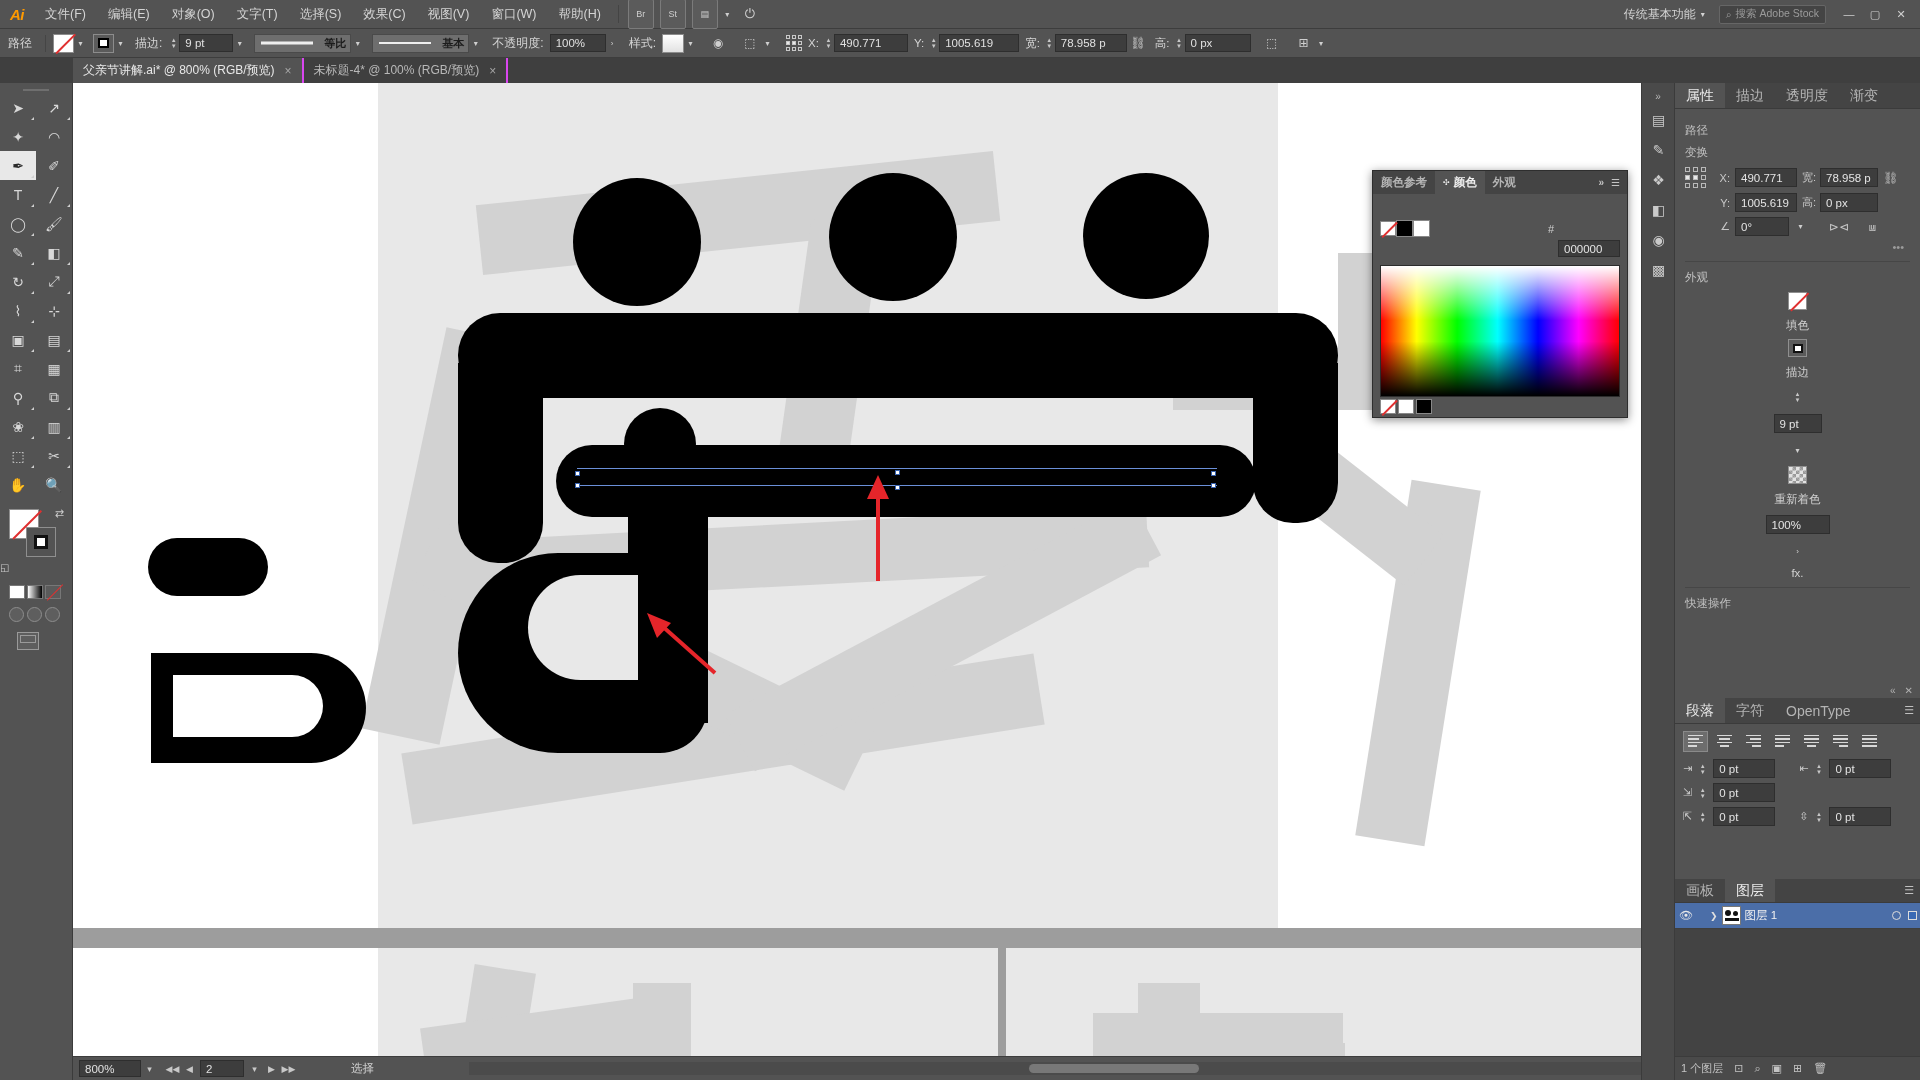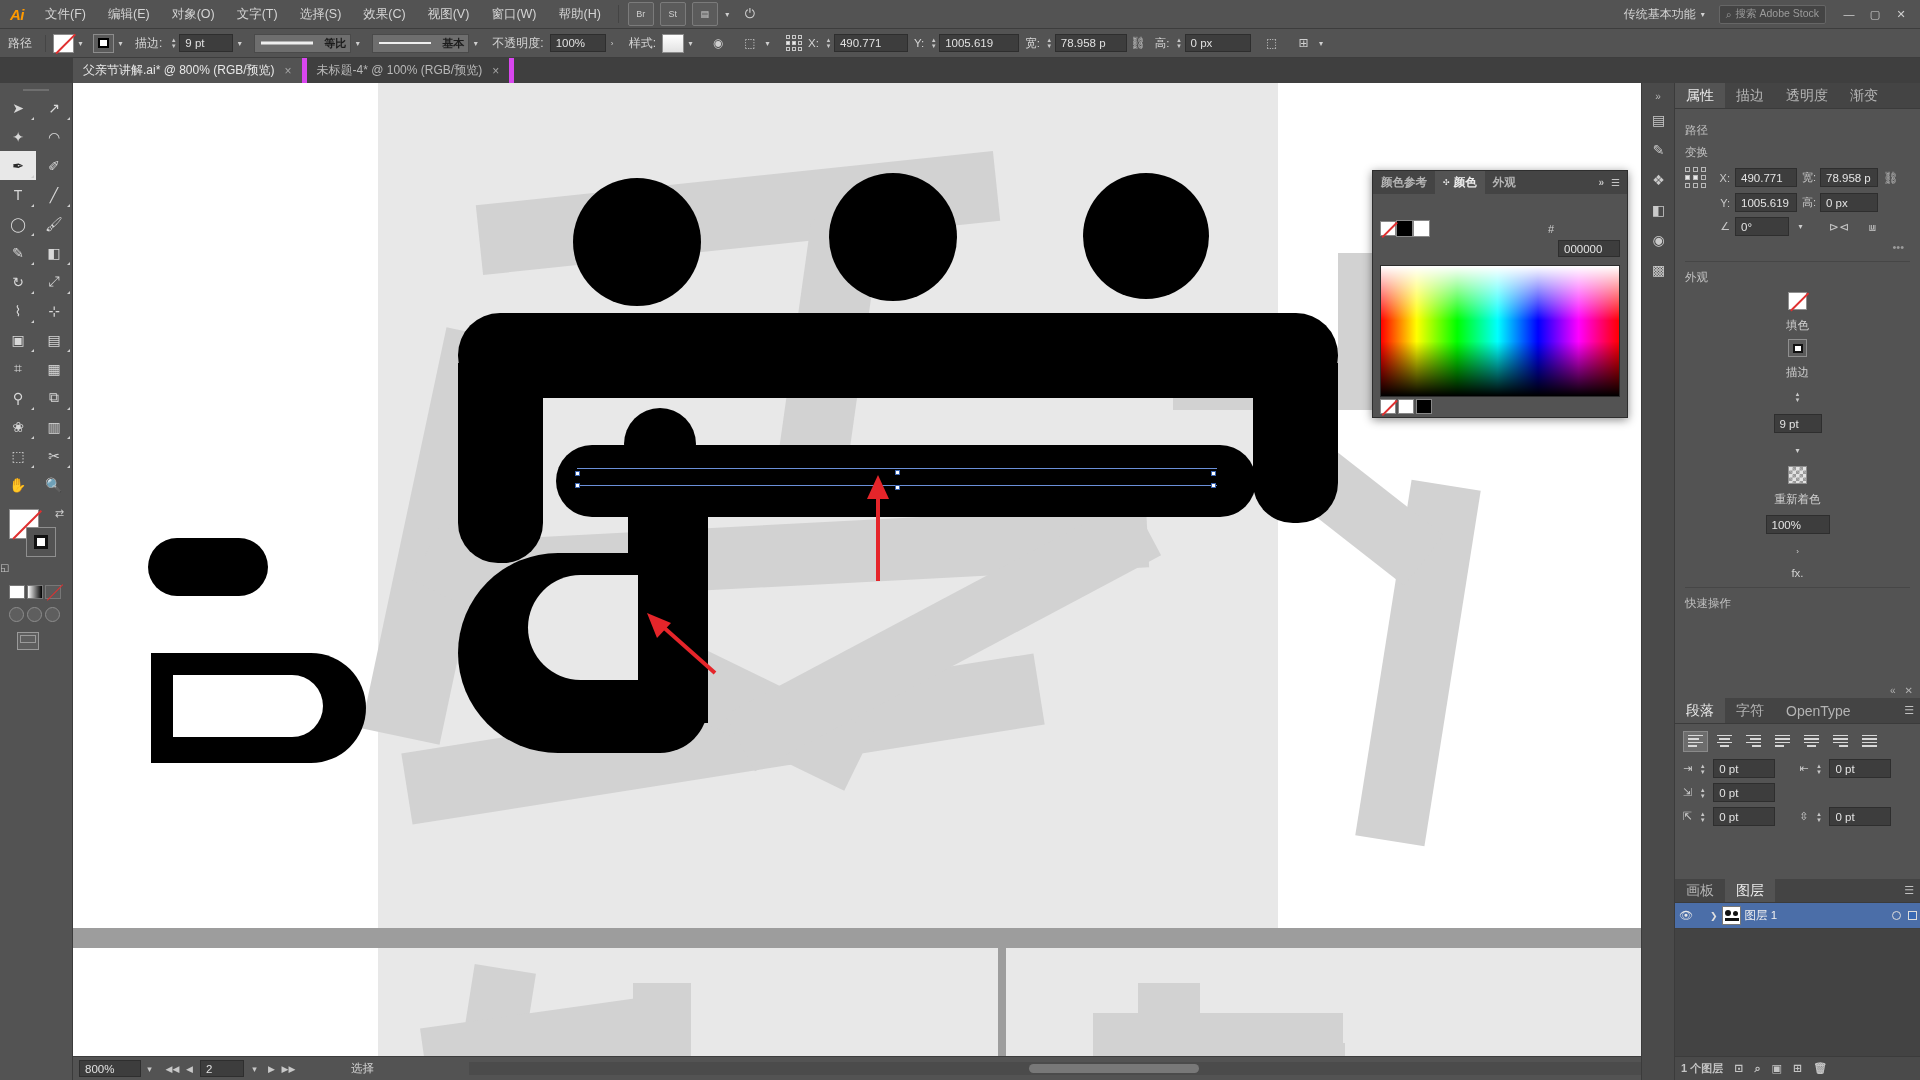--- a/index.html
+++ b/index.html
@@ -22,21 +22,21 @@
     width: 34px; height: 29px; display: flex; align-items: center; justify-content: center;
     color: #ff9a00; font-size: 15px; font-weight: bold; font-style: italic;
     letter-spacing: -0.5px;
   }
   .menu-item {
     padding: 0 11px; height: 29px; line-height: 29px;
     color: #d4d4d4; font-size: 12.5px; white-space: nowrap;
   }
   .mb-sep { width: 1px; height: 18px; background: #444; margin: 0 6px; }
   .mb-icon {
-    width: 26px; height: 24px; margin: 0 3px; border: 1px solid #7b7b7b;
+    width: 26px; height: 30px; margin: 0 3px; border: 1px solid #7b7b7b;
     border-radius: 2px; display: flex; align-items: center; justify-content: center;
     color: #cfcfcf; font-size: 9px; background: #5b5b5b;
   }
   .mb-icon.flat { border: none; background: none; font-size: 13px; }
   .mb-right {
     margin-left: auto; display: flex; align-items: center; height: 29px; padding-right: 6px;
   }
   .ws-switch {
     color: #d4d4d4; font-size: 12px; padding: 0 8px; display: flex;
     align-items: center; gap: 5px;
@@ -114,21 +114,21 @@
   .axis-lbl { color: #d4d4d4; font-size: 11.5px; margin: 0 4px 0 6px; }
 
   
   .tabbar {
     position: absolute; top: 58px; left: 0; width: 1920px; height: 25px;
     background: #3f3f3f; display: flex; align-items: flex-end;
   }
   .doctab {
     height: 25px; display: flex; align-items: center; gap: 10px;
     padding: 0 10px; font-size: 12px; color: #b8b8b8;
-    background: #3f3f3f; border-right: 5px solid #d946ef;
+    background: #3f3f3f; border-right: 2px solid #d946ef;
   }
   .doctab.active { background: #535353; color: #e8e8e8; }
   .doctab .x { font-size: 12px; color: #a5a5a5; }
 
   
   .toolbar {
     position: absolute; top: 83px; left: 0; width: 73px; height: 997px;
     background: #535353; border-right: 1px solid #3b3b3b;
     padding-top: 4px;
   }
@@ -359,21 +359,20 @@
   .lp-thumb i { position:absolute; background:#111; }
   .lp-name { color:#f0f0f0; font-size:11.5px; }
   .lp-right { margin-left:auto; display:flex; align-items:center; gap:7px; }
   .lp-circle { width:9px; height:9px; border-radius:50%; border:1px solid #dcdcdc; }
   .lp-sq { width:9px; height:9px; border:1px solid #dcdcdc; background:#3a6ab5; }
   .lp-body { height: 127px; background:#434343; }
   .lp-foot {
     height: 24px; background:#4a4a4a; display:flex; align-items:center;
     padding: 0 6px; gap: 11px; color:#c4c4c4; font-size:11px;
     border-top: 1px solid #3b3b3b;
-    font-weight: bold;
   }
   .para-btns { display:flex; gap: 4px; padding: 7px 0; }
   .pbtn {
     width: 25px; height: 21px; display:flex; align-items:center; justify-content:center;
     background: #535353;
   }
   .pbtn.active { background: #6d6d6d; border:1px solid #8a8a8a; }
   .pbtn span { display:block; width:15px; }
   .pbtn span i { display:block; height:1.5px; background:#d8d8d8; margin-bottom:2px; }
 </style>

